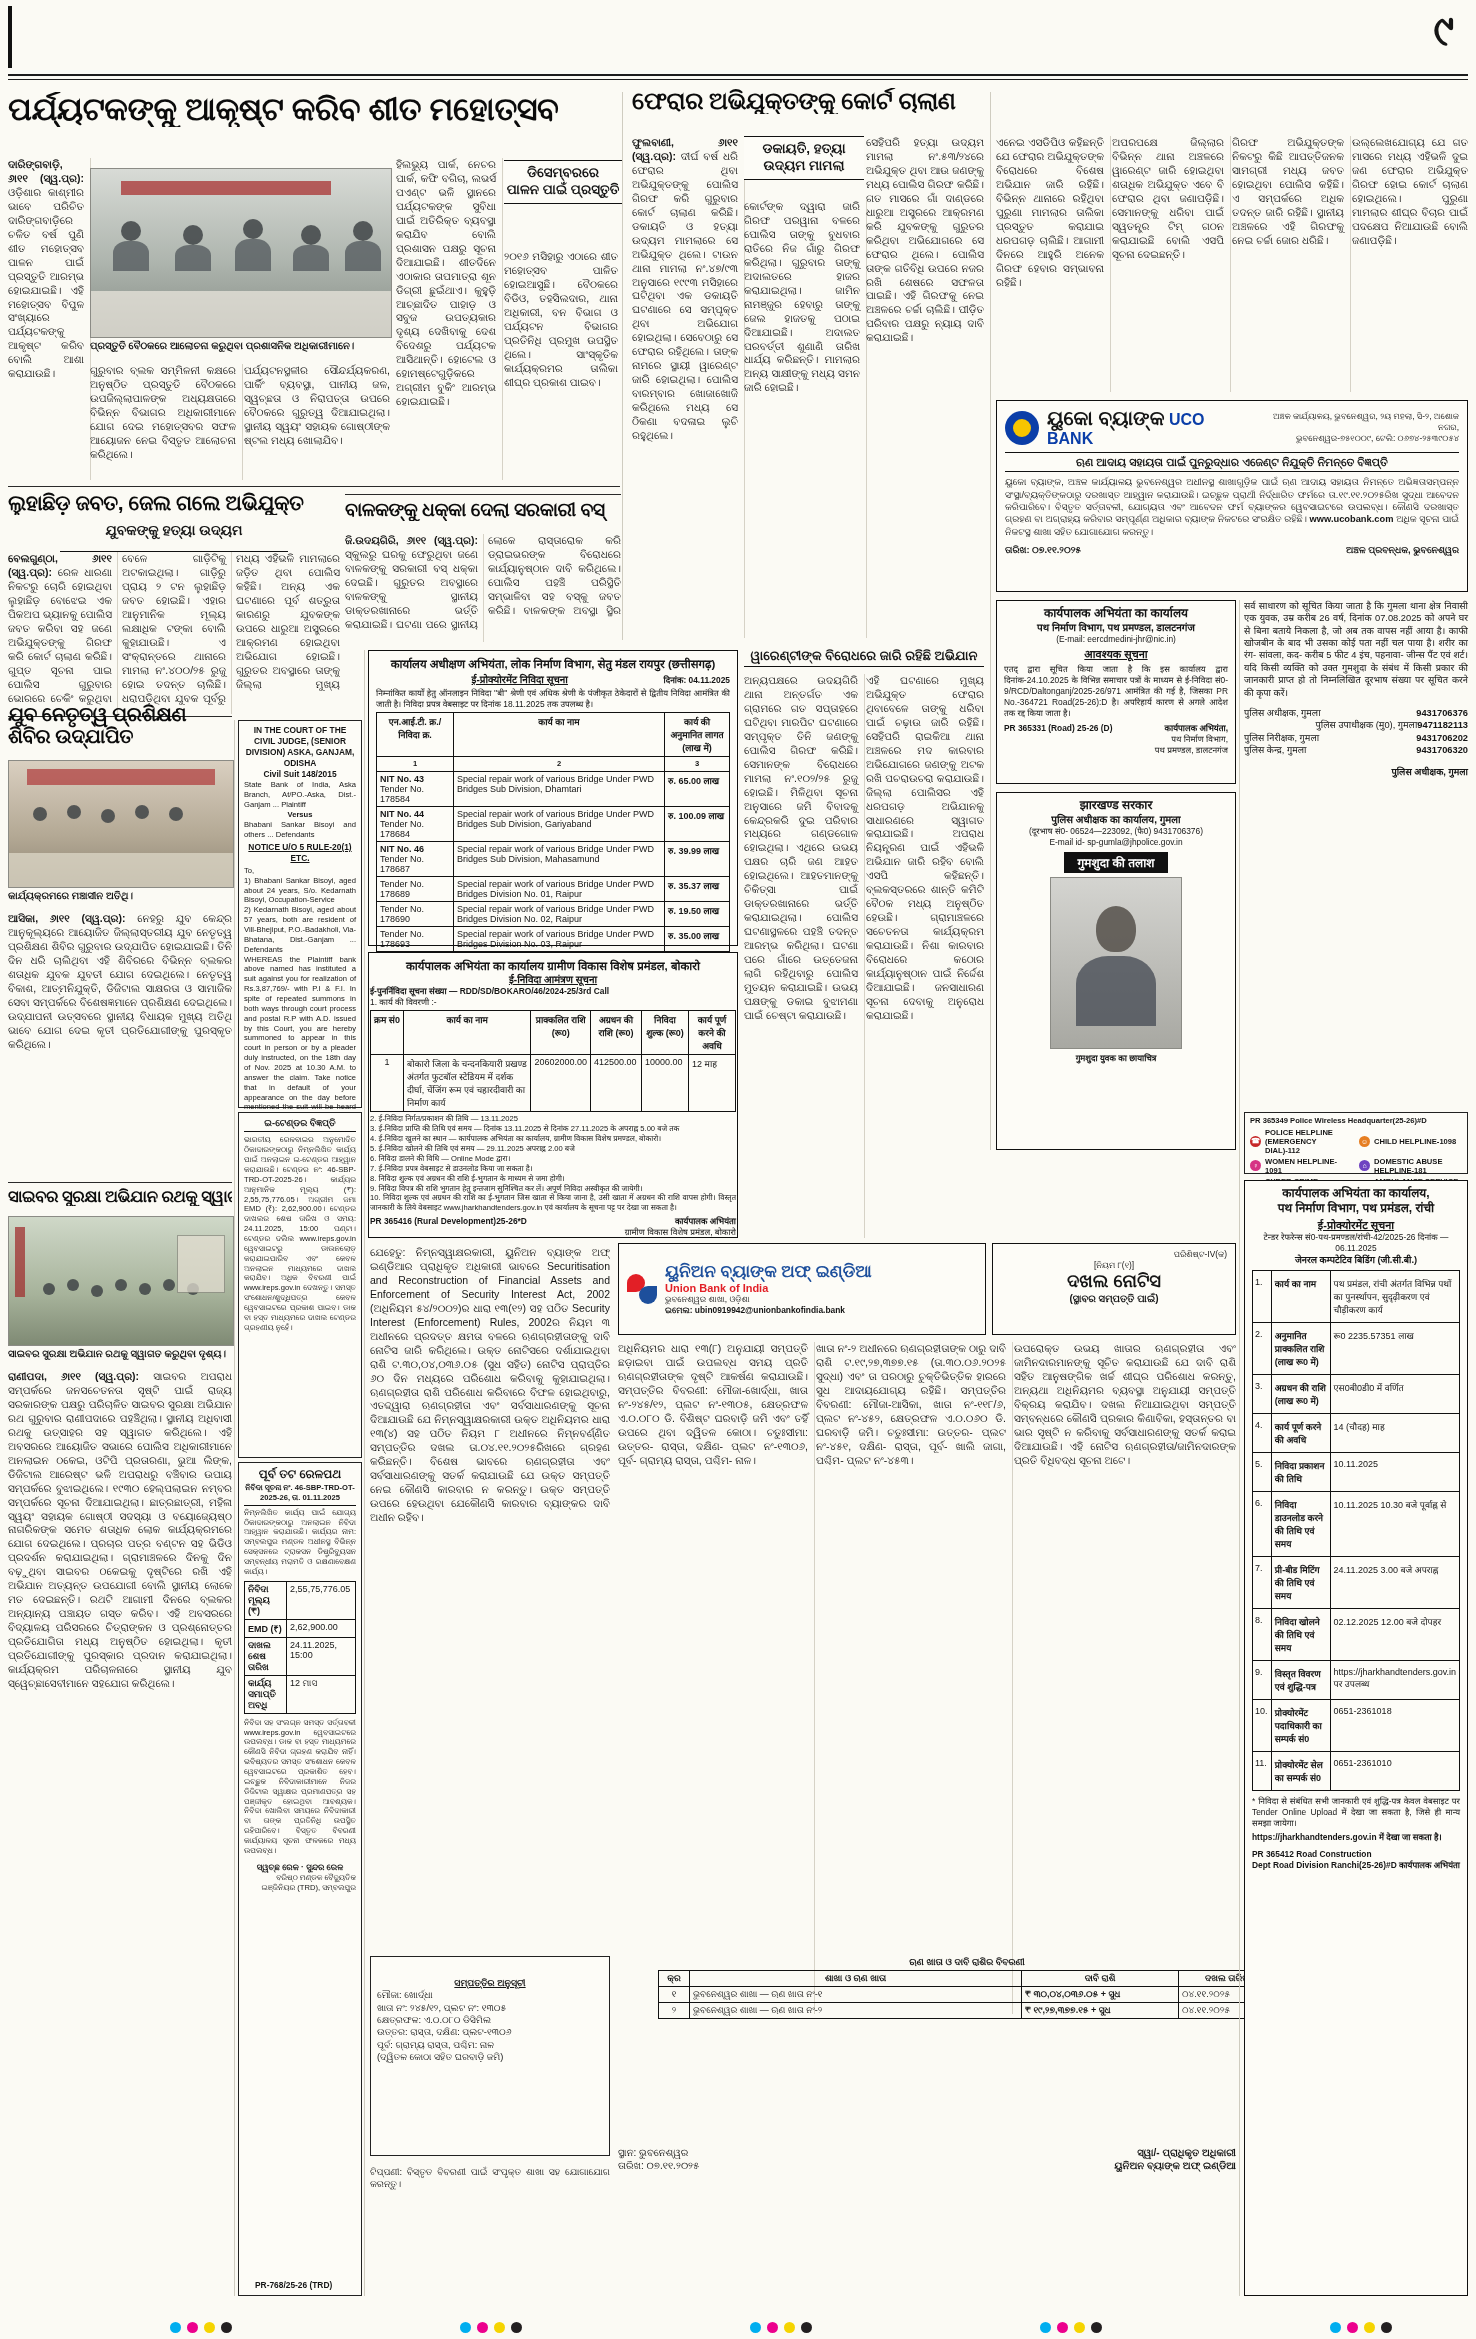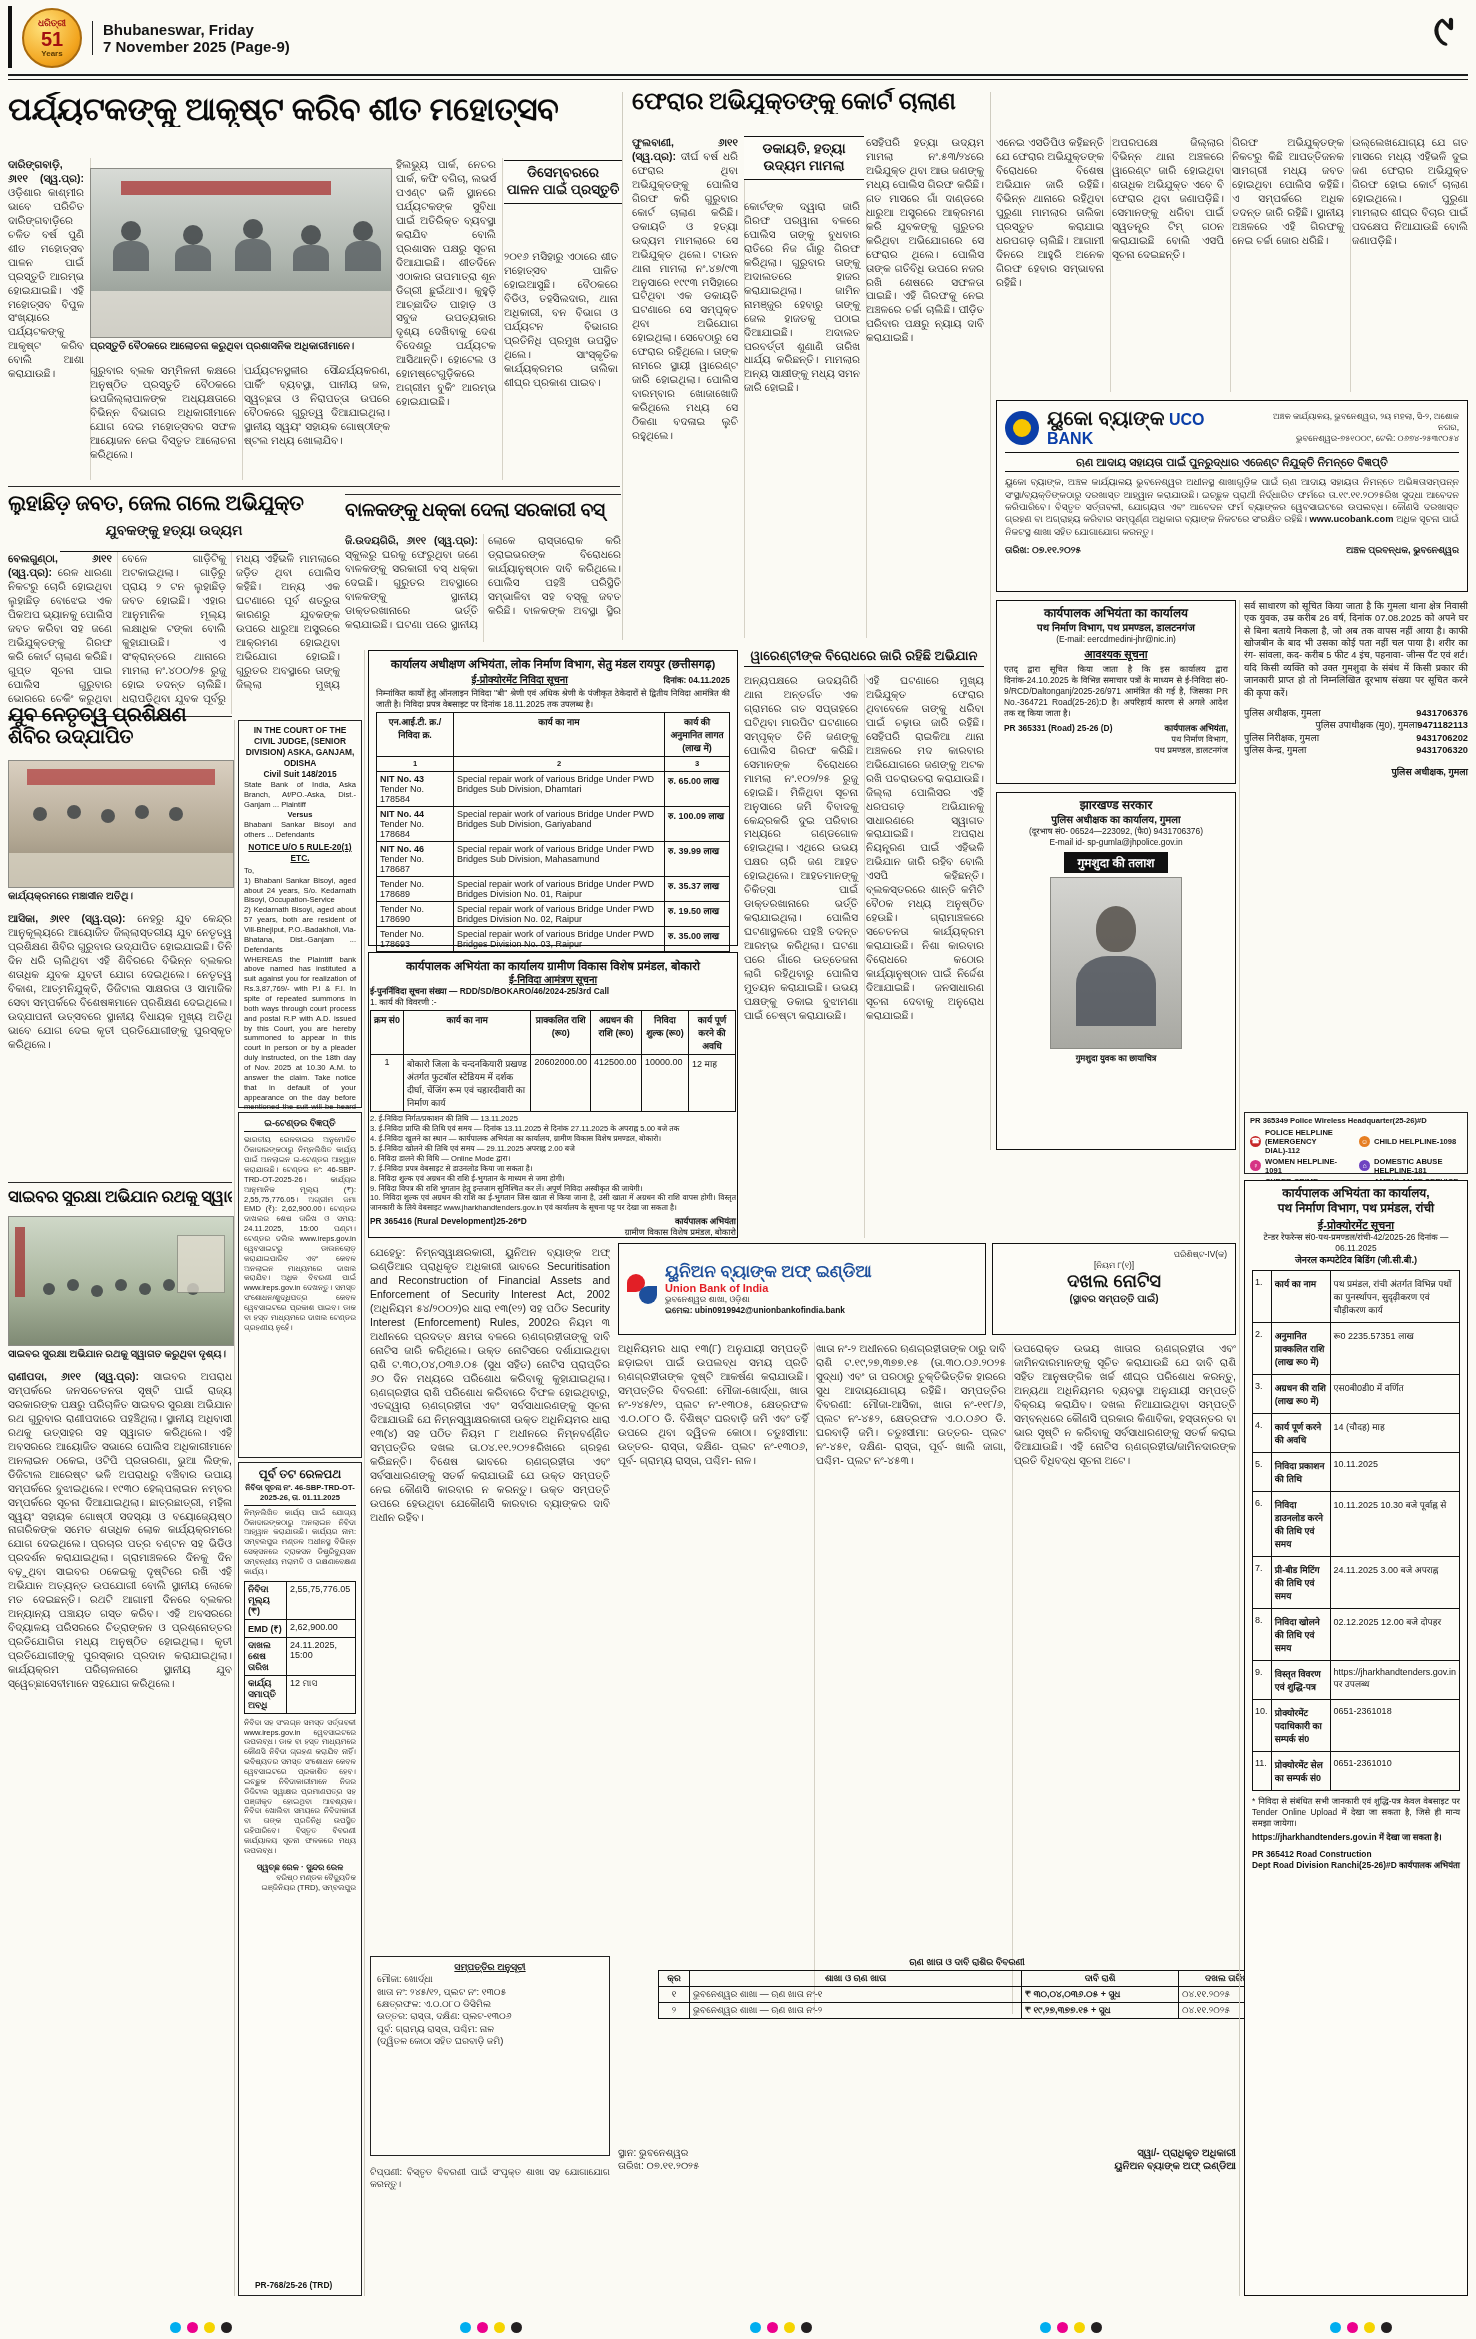--- a/index.html
+++ b/index.html
@@ -47,31 +47,20 @@
   .ub-logo i{position:absolute;width:18px;height:18px;border-radius:50% 50% 50% 0;}
   .uco-logo{width:34px;height:34px;border-radius:50%;background:#0b3ea8;position:relative;flex:0 0 34px;}
   .uco-logo::after{content:"";position:absolute;left:8px;top:8px;width:18px;height:18px;border-radius:50%;background:#f7c500;}
 </style>
 </head>
 <body>
 
 <div class="page">
 
   <div class="abs" style="left:8px;top:6px;width:4px;height:62px;background:#111;"></div>
-  <div class="abs" style="left:22px;top:8px;display:flex;gap:10px;align-items:center;">
-    <div class="logo-badge">
-      <div style="font-size:9px;color:#a31010;font-weight:bold;">ଧରିତ୍ରୀ</div>
-      <div style="font-size:20px;color:#a31010;font-weight:800;line-height:1;">51</div>
-      <div style="font-size:8px;color:#5b3a00;font-weight:bold;">Years</div>
-    </div>
-    <div style="border-left:1.5px solid #222;padding-left:10px;">
-      <div class="b" style="font-size:15px;">Bhubaneswar, Friday</div>
-      <div class="b" style="font-size:15px;">7 November 2025  (Page-9)</div>
-    </div>
-  </div>
   <div class="abs b" style="right:22px;top:10px;font-size:42px;line-height:1;">୯</div>
   <div class="mast-rule"></div>
 
   <div class="abs hl nw" style="left:8px;top:92px;width:612px;font-size:32px;">ପର୍ଯ୍ୟଟକଙ୍କୁ ଆକୃଷ୍ଟ କରିବ ଶୀତ ମହୋତ୍ସବ</div>
   <div class="rule-v" style="left:622px;top:92px;height:548px;"></div>
 
   <div class="col cr" style="left:8px;top:158px;width:76px;height:322px;">
     <span class="b">ଦାରିଙ୍ଗବାଡ଼ି, ୬ା୧୧ (ସ୍ୱ.ପ୍ର):</span>
     <span>ଓଡ଼ିଶାର କାଶ୍ମୀର ଭାବେ ପରିଚିତ ଦାରିଙ୍ଗବାଡ଼ିରେ ଚଳିତ ବର୍ଷ ପୁଣି ଶୀତ ମହୋତ୍ସବ ପାଳନ ପାଇଁ ପ୍ରସ୍ତୁତି ଆରମ୍ଭ ହୋଇଯାଇଛି। ଏହି ମହୋତ୍ସବ ବିପୁଳ ସଂଖ୍ୟାରେ ପର୍ଯ୍ୟଟକଙ୍କୁ ଆକୃଷ୍ଟ କରିବ ବୋଲି ଆଶା କରାଯାଉଛି।</span>
   </div>
@@ -351,21 +340,21 @@
     <div class="blob" style="left:178px;top:66px;width:12px;height:12px;"></div>
     <div class="strip" style="right:8px;top:18px;width:46px;height:56px;background:#e2ddd0;border:1px solid #8a8a80;"></div>
   </div>
   <div class="caption" style="left:8px;top:1348px;width:224px;height:18px;">ସାଇବର ସୁରକ୍ଷା ଅଭିଯାନ ରଥକୁ ସ୍ୱାଗତ କରୁଥିବା ଦୃଶ୍ୟ।</div>
   <div class="col" style="left:8px;top:1370px;width:224px;height:926px;">
     <span class="b">ରାଣୀପଦା, ୬ା୧୧ (ସ୍ୱ.ପ୍ର):</span>
     <span>ସାଇବର ଅପରାଧ ସମ୍ପର୍କରେ ଜନସଚେତନତା ସୃଷ୍ଟି ପାଇଁ ରାଜ୍ୟ ସରକାରଙ୍କ ପକ୍ଷରୁ ପରିଚାଳିତ ସାଇବର ସୁରକ୍ଷା ଅଭିଯାନ ରଥ ଗୁରୁବାର ରାଣୀପଦାରେ ପହଞ୍ଚିଥିଲା। ସ୍ଥାନୀୟ ଅଧିବାସୀ ରଥକୁ ଉତ୍ସାହର ସହ ସ୍ୱାଗତ କରିଥିଲେ। ଏହି ଅବସରରେ ଆୟୋଜିତ ସଭାରେ ପୋଲିସ ଅଧିକାରୀମାନେ ଅନଲାଇନ ଠକେଇ, ଓଟିପି ପ୍ରତାରଣା, ଭୁଆ ଲିଙ୍କ, ଡିଜିଟାଲ ଆରେଷ୍ଟ ଭଳି ଅପରାଧରୁ ବଞ୍ଚିବାର ଉପାୟ ସମ୍ପର୍କରେ ବୁଝାଇଥିଲେ। ୧୯୩୦ ହେଲ୍ପଲାଇନ ନମ୍ବର ସମ୍ପର୍କରେ ସୂଚନା ଦିଆଯାଇଥିଲା। ଛାତ୍ରଛାତ୍ରୀ, ମହିଳା ସ୍ୱୟଂ ସହାୟକ ଗୋଷ୍ଠୀ ସଦସ୍ୟା ଓ ବୟୋଜ୍ୟେଷ୍ଠ ନାଗରିକଙ୍କ ସମେତ ଶତାଧିକ ଲୋକ କାର୍ଯ୍ୟକ୍ରମରେ ଯୋଗ ଦେଇଥିଲେ। ପ୍ରଚାର ପତ୍ର ବଣ୍ଟନ ସହ ଭିଡିଓ ପ୍ରଦର୍ଶନ କରାଯାଇଥିଲା। ଗ୍ରାମାଞ୍ଚଳରେ ଦିନକୁ ଦିନ ବଢ଼ୁଥିବା ସାଇବର ଠକେଇକୁ ଦୃଷ୍ଟିରେ ରଖି ଏହି ଅଭିଯାନ ଅତ୍ୟନ୍ତ ଉପଯୋଗୀ ବୋଲି ସ୍ଥାନୀୟ ଲୋକେ ମତ ଦେଇଛନ୍ତି। ରଥଟି ଆଗାମୀ ଦିନରେ ବ୍ଲକର ଅନ୍ୟାନ୍ୟ ପଞ୍ଚାୟତ ଗସ୍ତ କରିବ। ଏହି ଅବସରରେ ବିଦ୍ୟାଳୟ ପରିସରରେ ଚିତ୍ରାଙ୍କନ ଓ ପ୍ରଶ୍ନୋତ୍ତର ପ୍ରତିଯୋଗିତା ମଧ୍ୟ ଅନୁଷ୍ଠିତ ହୋଇଥିଲା। କୃତୀ ପ୍ରତିଯୋଗୀଙ୍କୁ ପୁରସ୍କାର ପ୍ରଦାନ କରାଯାଇଥିଲା। କାର୍ଯ୍ୟକ୍ରମ ପରିଚାଳନାରେ ସ୍ଥାନୀୟ ଯୁବ ସ୍ୱେଚ୍ଛାସେବୀମାନେ ସହଯୋଗ କରିଥିଲେ।</span>
   </div>
 
   <div class="col" style="left:370px;top:1246px;width:240px;height:700px;font-size:10.5px;">ଯେହେତୁ: ନିମ୍ନସ୍ୱାକ୍ଷରକାରୀ, ୟୁନିଅନ ବ୍ୟାଙ୍କ ଅଫ୍ ଇଣ୍ଡିଆର ପ୍ରାଧିକୃତ ଅଧିକାରୀ ଭାବରେ Securitisation and Reconstruction of Financial Assets and Enforcement of Security Interest Act, 2002 (ଅଧିନିୟମ ୫୪/୨୦୦୨)ର ଧାରା ୧୩(୧୨) ସହ ପଠିତ Security Interest (Enforcement) Rules, 2002ର ନିୟମ ୩ ଅଧୀନରେ ପ୍ରଦତ୍ତ କ୍ଷମତା ବଳରେ ଋଣଗ୍ରହୀତାଙ୍କୁ ଦାବି ନୋଟିସ ଜାରି କରିଥିଲେ। ଉକ୍ତ ନୋଟିସରେ ଦର୍ଶାଯାଇଥିବା ରାଶି ଟ.୩୦,୦୪,୦୩୬.୦୫ (ସୁଧ ସହିତ) ନୋଟିସ ପ୍ରାପ୍ତିର ୬୦ ଦିନ ମଧ୍ୟରେ ପରିଶୋଧ କରିବାକୁ କୁହାଯାଇଥିଲା। ଋଣଗ୍ରହୀତା ରାଶି ପରିଶୋଧ କରିବାରେ ବିଫଳ ହୋଇଥିବାରୁ, ଏତଦ୍ଦ୍ୱାରା ଋଣଗ୍ରହୀତା ଏବଂ ସର୍ବସାଧାରଣଙ୍କୁ ସୂଚନା ଦିଆଯାଉଛି ଯେ ନିମ୍ନସ୍ୱାକ୍ଷରକାରୀ ଉକ୍ତ ଅଧିନିୟମର ଧାରା ୧୩(୪) ସହ ପଠିତ ନିୟମ ୮ ଅଧୀନରେ ନିମ୍ନବର୍ଣ୍ଣିତ ସମ୍ପତ୍ତିର ଦଖଲ ତା.୦୪.୧୧.୨୦୨୫ରିଖରେ ଗ୍ରହଣ କରିଛନ୍ତି। ବିଶେଷ ଭାବରେ ଋଣଗ୍ରହୀତା ଏବଂ ସର୍ବସାଧାରଣଙ୍କୁ ସତର୍କ କରାଯାଉଛି ଯେ ଉକ୍ତ ସମ୍ପତ୍ତି ନେଇ କୌଣସି କାରବାର ନ କରନ୍ତୁ। ଉକ୍ତ ସମ୍ପତ୍ତି ଉପରେ ହେଉଥିବା ଯେକୌଣସି କାରବାର ବ୍ୟାଙ୍କର ଦାବି ଅଧୀନ ରହିବ।</div>
-  <div class="box-thin" style="left:370px;top:1956px;width:240px;height:200px;padding:4px 6px;">
+  <div class="box-thin" style="left:370px;top:1956px;width:240px;height:200px;padding:20px 6px;">
     <div class="b ctr f9" style="text-decoration:underline;">ସମ୍ପତ୍ତିର ଅନୁସୂଚୀ</div>
     <div class="f9">ମୌଜା: ଖୋର୍ଦ୍ଧା</div>
     <div class="f9">ଖାତା ନଂ: ୨୪୫/୧୨, ପ୍ଲଟ ନଂ: ୧୩୦୫</div>
     <div class="f9">କ୍ଷେତ୍ରଫଳ: ଏ.୦.୦୮୦ ଡିସିମିଲ</div>
     <div class="f9">ଉତ୍ତର: ରାସ୍ତା, ଦକ୍ଷିଣ: ପ୍ଲଟ-୧୩୦୬</div>
     <div class="f9">ପୂର୍ବ: ଗ୍ରାମ୍ୟ ରାସ୍ତା, ପଶ୍ଚିମ: ନାଳ</div>
     <div class="f9">(ଦ୍ୱିତଳ କୋଠା ସହିତ ଘରବାଡ଼ି ଜମି)</div>
   </div>
   <div class="col f9" style="left:370px;top:2166px;width:240px;height:130px;">ଟିପ୍ପଣୀ: ବିସ୍ତୃତ ବିବରଣୀ ପାଇଁ ସଂପୃକ୍ତ ଶାଖା ସହ ଯୋଗାଯୋଗ କରନ୍ତୁ।</div>
 

